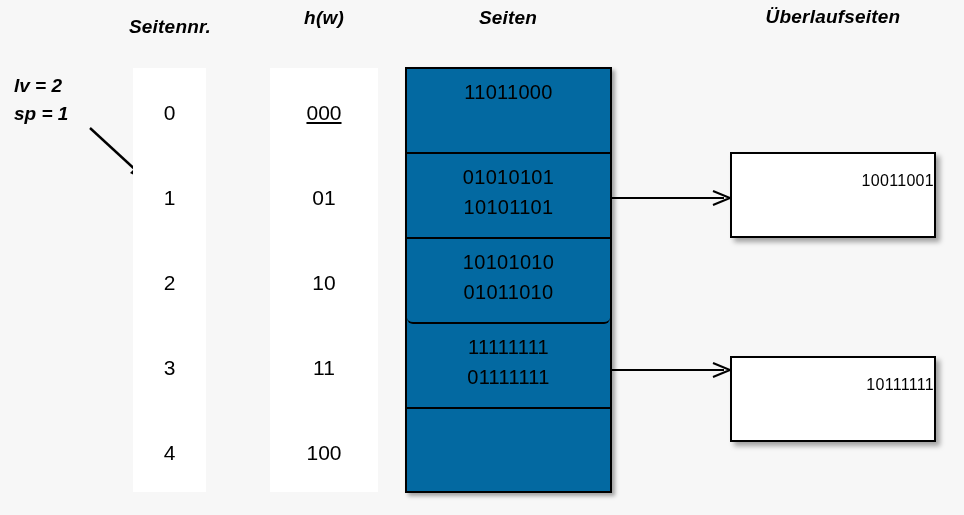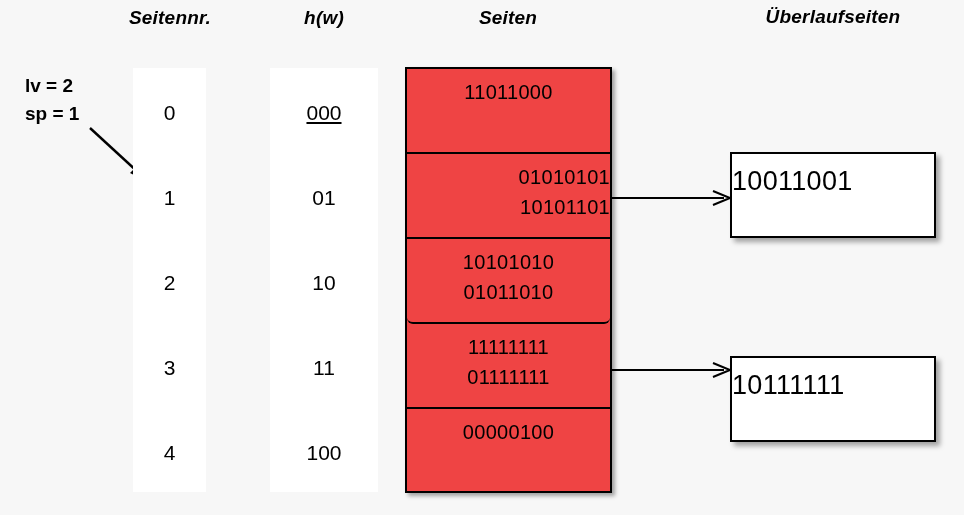--- a/index.html
+++ b/index.html
@@ -26,30 +26,31 @@
   
   .col-header {
     position: absolute;
     font-style: italic;
     font-weight: bold;
     font-size: 19px;
     letter-spacing: 0.2px;
     text-align: center;
     white-space: nowrap;
   }
-  #hdr-seitennr { left: 110px; top: 7px; width: 120px; }
+  #hdr-seitennr { left: 110px; top: 16px; width: 120px; }
   #hdr-hw       { left: 276px; top: 7px; width: 96px; }
   #hdr-seiten   { left: 443px; top: 7px; width: 130px; }
   #hdr-ueber    { left: 725px; top: 6px; width: 216px; }
 
   
   .param-block {
     position: absolute;
-    left: 25px;
+    left: 14px;
     top: 72px;
+    font-style: italic;
     font-weight: bold;
     font-size: 19px;
     line-height: 28px;
     white-space: nowrap;
   }
   .param-line { display: block; }
 
   
   .param-arrow {
     position: absolute;
@@ -80,21 +81,21 @@
     line-height: 26px;
   }
 
   
   .pages-box {
     position: absolute;
     left: 405px;
     top: 67px;
     width: 207px;
     height: 426px;
-    background: #ef4444;
+    background: #0369a1;
     border: 2.5px solid #000;
     box-sizing: border-box;
     box-shadow: 3px 3px 4px rgba(0,0,0,0.35);
   }
   .page-row {
     position: absolute;
     left: 0;
     width: 100%;
     box-sizing: border-box;
     border-bottom: 2.5px solid #000;
@@ -119,22 +120,22 @@
     background: #ffffff;
     border: 2.5px solid #000;
     box-sizing: border-box;
     box-shadow: 4px 4px 5px rgba(0,0,0,0.35);
   }
   .overflow-entry {
     position: absolute;
     left: 0;
     top: 12px;
     width: 100%;
-    text-align: left;
-    font-size: 27px;
+    text-align: right;
+    font-size: 16px;
     line-height: 30px;
     letter-spacing: 0.3px;
   }
 
   
   .connector {
     position: absolute;
     left: 610px;
     width: 124px;
     height: 20px;
@@ -174,38 +175,35 @@
   <div class="index-cell" style="left:270px; width:108px; top:270px;">10</div>
   <div class="index-cell" style="left:270px; width:108px; top:355px;">11</div>
   <div class="index-cell" style="left:270px; width:108px; top:440px;">100</div>
 
   <div class="pages-box">
 
     <div class="page-row" style="top:0px; height:85px;">
       <span class="page-entry">11011000</span>
     </div>
 
-    <div class="page-row" style="top:85px; height:85px;align-items:flex-end;">
+    <div class="page-row" style="top:85px; height:85px;">
       <span class="page-entry">01010101</span>
       <span class="page-entry">10101101</span>
     </div>
 
     <div class="page-row" style="top:170px; height:85px;border-radius:6px;">
       <span class="page-entry">10101010</span>
       <span class="page-entry">01011010</span>
     </div>
 
     <div class="page-row" style="top:255px; height:85px;">
       <span class="page-entry">11111111</span>
       <span class="page-entry">01111111</span>
     </div>
 
-    <div class="page-row last" style="top:340px; height:81px;">
-      <span class="page-entry">00000100</span>
-    </div>
   </div>
 
   <svg class="connector" style="top:188px;" viewBox="0 0 124 20" xmlns="http://www.w3.org/2000/svg">
     <line x1="0" y1="10" x2="114" y2="10" stroke="#000" stroke-width="2"></line>
     <polyline points="103,3 120,10 103,17" fill="none" stroke="#000" stroke-width="2"></polyline>
   </svg>
 
   <svg class="connector" style="top:360px;" viewBox="0 0 124 20" xmlns="http://www.w3.org/2000/svg">
     <line x1="0" y1="10" x2="114" y2="10" stroke="#000" stroke-width="2"></line>
     <polyline points="103,3 120,10 103,17" fill="none" stroke="#000" stroke-width="2"></polyline>

